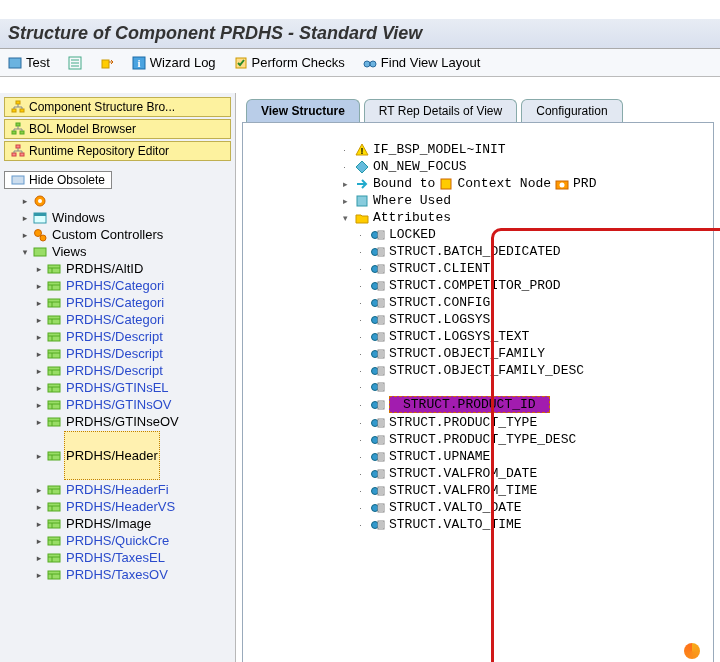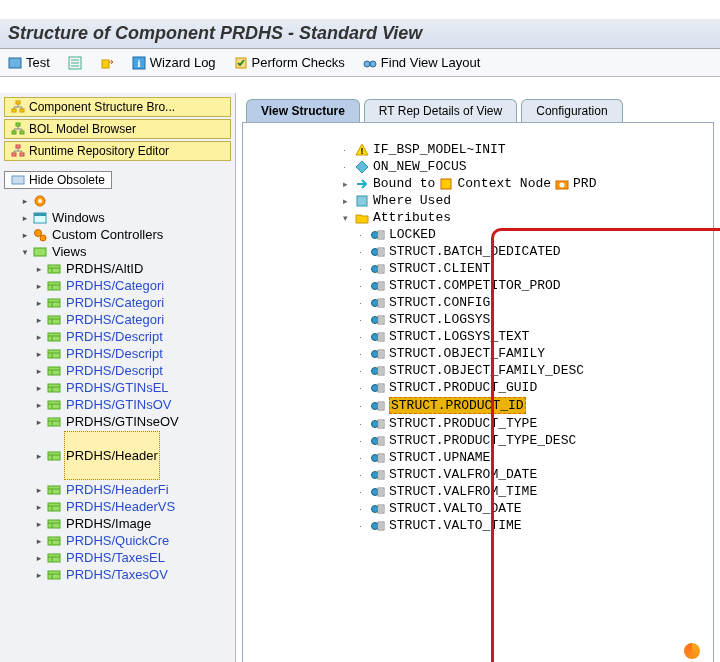--- a/index.html
+++ b/index.html
@@ -21,21 +21,21 @@
   .indent1{padding-left:14px;}
   .indent2{padding-left:28px;}
   .right-pane{flex:1;min-height:590px;position:relative;}
   .tabs{display:flex;margin:6px 0 0 10px;gap:4px;font-size:12px;}
   .tab{padding:4px 14px;border:1px solid #8aa;border-bottom:none;border-radius:6px 6px 0 0;background:#e2e8f2;cursor:pointer;}
   .tab.active{background:#b9cde8;font-weight:bold;}
   .tab-body{border:1px solid #9ab;margin:0 6px;padding:18px 6px 6px 100px;min-height:540px;}
   .attr-row{display:flex;align-items:center;gap:4px;padding:1px 0;}
   .attr-exp{width:8px;font-size:9px;color:#666;}
   .mono{font-family:"Courier New",monospace;font-size:13px;}
-  .attr-highlight{background:#eab308;border:1px dashed #d07000;padding:0 1px;text-align:center;}
+  .attr-highlight{background:#a21caf;border:1px dashed #d07000;padding:0 13px;text-align:center;}
   .red-box{position:absolute;border:3px solid #d01818;border-radius:10px;top:135px;left:255px;width:455px;height:535px;pointer-events:none;}
   .watermark{position:absolute;right:6px;bottom:6px;font-size:11px;color:#2a6bd6;display:flex;align-items:center;gap:8px;opacity:.9;flex-direction:column;}
   .wm-badge{width:16px;height:16px;border-radius:50%;background:conic-gradient(#f6a200, #ff5e00);display:inline-block;}
   svg{display:block;}
 </style>
 </head>
 <body>
 
 <div class="title-bar">Structure of Component PRDHS - Standard View</div>
 
@@ -557,21 +557,20 @@
             <span class="attr-exp">·</span>
             <span class="tb-icon">
               <svg viewBox="0 0 14 14">
                 <circle cx="4" cy="7" r="3.5" fill="#39c" stroke="#168"></circle>
                 <rect x="7" y="3" width="6" height="8" fill="#fff" stroke="#888"></rect>
                 <line x1="8" y1="5" x2="12" y2="5" stroke="#888"></line>
                 <line x1="8" y1="7" x2="12" y2="7" stroke="#888"></line>
                 <line x1="8" y1="9" x2="12" y2="9" stroke="#888"></line>
               </svg>
             </span>
-            <span class="mono">STRUCT.PRODUCT_GUID</span>
           </div>
           <div class="attr-row">
             <span class="attr-exp">·</span>
             <span class="tb-icon">
               <svg viewBox="0 0 14 14">
                 <circle cx="4" cy="7" r="3.5" fill="#39c" stroke="#168"></circle>
                 <rect x="7" y="3" width="6" height="8" fill="#fff" stroke="#888"></rect>
                 <line x1="8" y1="5" x2="12" y2="5" stroke="#888"></line>
                 <line x1="8" y1="7" x2="12" y2="7" stroke="#888"></line>
                 <line x1="8" y1="9" x2="12" y2="9" stroke="#888"></line>

